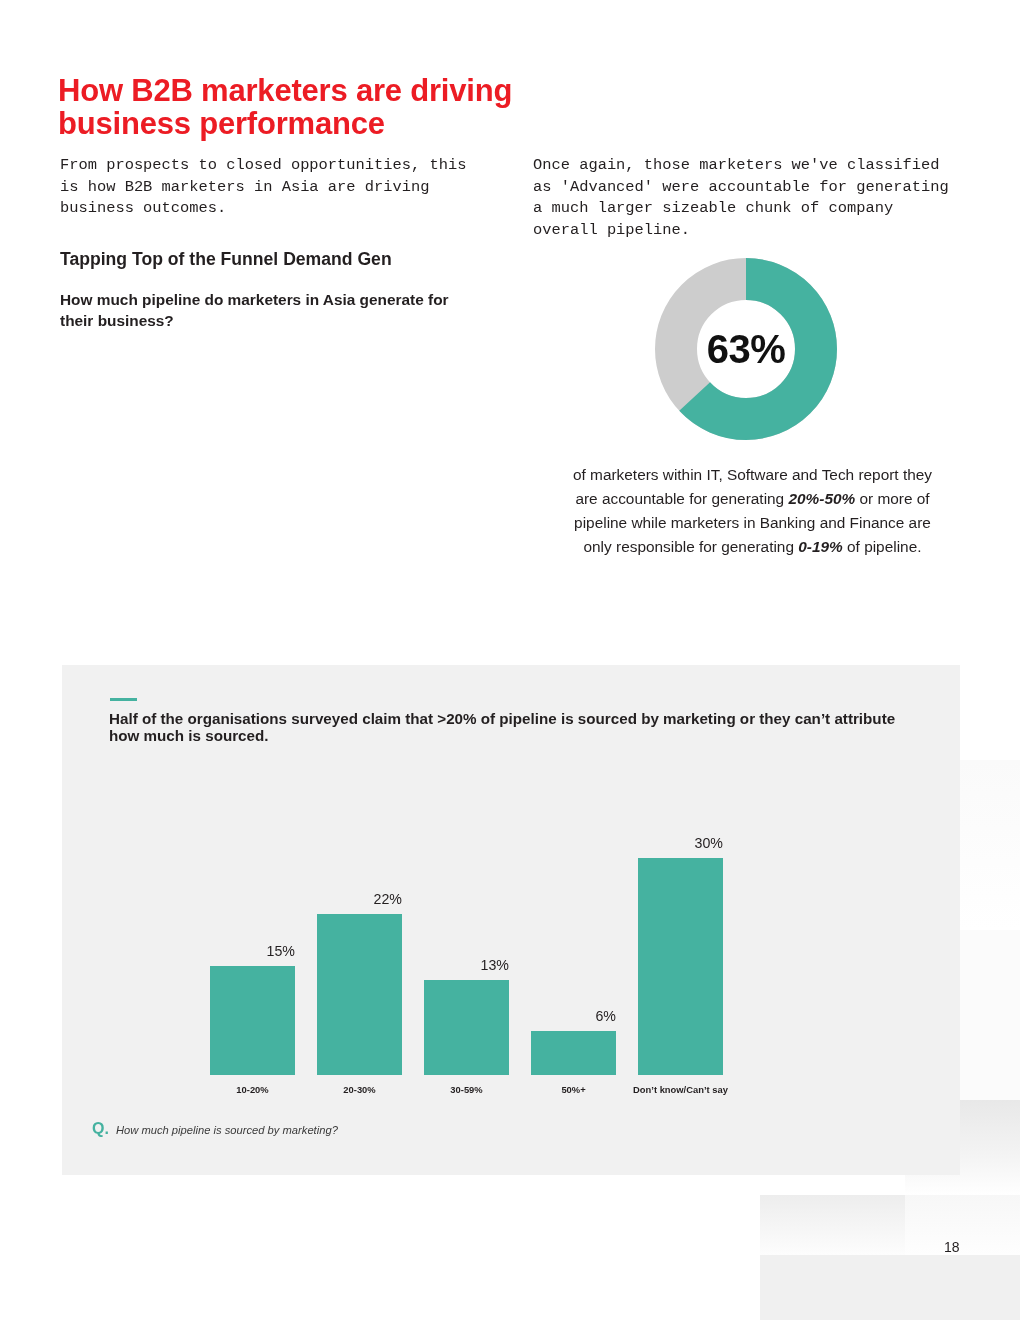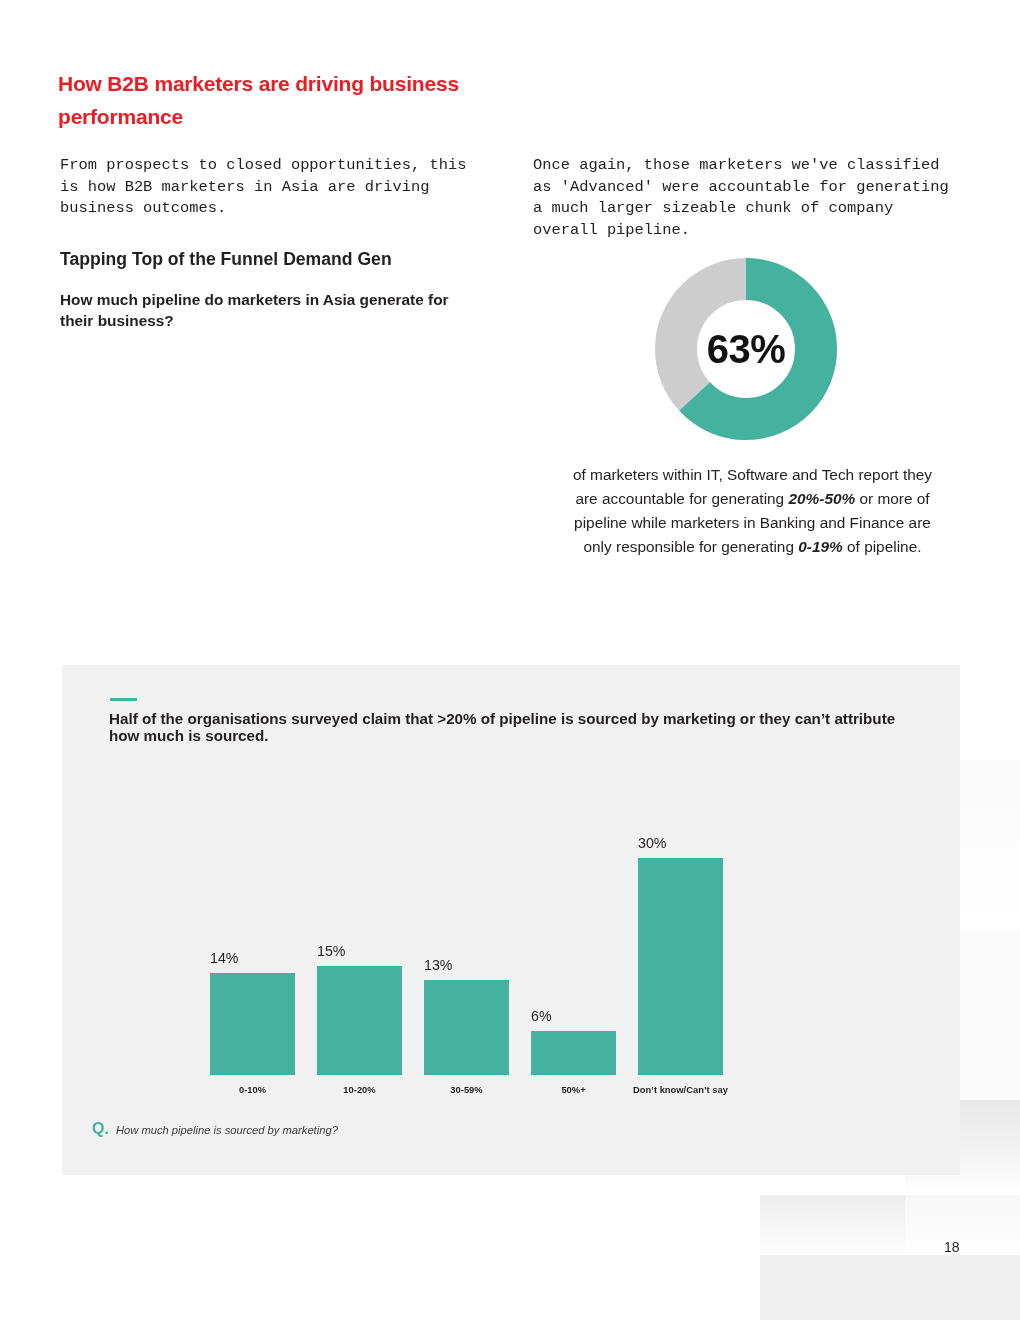--- a/index.html
+++ b/index.html
@@ -30,21 +30,21 @@
   .b6 { left: 960px;  top: 1100px; width: 60px;  height: 95px;
         background: linear-gradient(180deg,#e5e5e5 0%, #f8f8f8 100%); }
   .b7 { left: 960px;  top: 760px;  width: 60px;  height: 170px;
         background: linear-gradient(180deg,#fafafa 0%, #ffffff 100%); }
 
   
   .title {
     position: absolute;
     left: 58px; top: 53px;
     width: 520px;
-    font-size: 21px;
+    font-size: 31px;
     font-weight: bold;
     line-height: 33px;
     color: #ec1c24;
     letter-spacing: -0.2px;
   }
 
   
   .col-left { position: absolute; left: 60px; top: 155px; width: 425px; }
   .col-right-top { position: absolute; left: 533px; top: 155px; width: 420px; }
 
@@ -126,21 +126,21 @@
     display: flex; align-items: flex-end; gap: 22px;
   }
   .bar-col {
     width: 85px;
     height: 100%;
     display: flex; flex-direction: column; justify-content: flex-end;
     position: relative;
   }
   .bar-val {
     font-size: 14.2px;
-    text-align: left;
+    text-align: right;
     color: #231f20;
     margin-bottom: 7px;
   }
   .bar-rect { width: 100%; background: #45b2a0; }
   .bar-label {
     position: absolute;
     top: 100%;
     left: 50%;
     transform: translateX(-50%);
     margin-top: 9px;
@@ -208,28 +208,28 @@
   <span>of marketers within IT, Software and Tech report they are accountable for generating </span><b>20%-50%</b><span> or more of pipeline while marketers in Banking and Finance are only responsible for generating </span><b>0-19%</b><span> of pipeline.</span>
 </div>
 
 <div class="panel">
   <div class="panel-rule"></div>
   <div class="panel-head">Half of the organisations surveyed claim that &gt;20% of pipeline is sourced by marketing or they can’t attribute how much is sourced.</div>
 
   <div class="plot">
     <div class="bars" id="bars">
         <div class="bar-col">
-          <div class="bar-val">14%</div>
-          <div class="bar-rect" style="background: rgb(69, 178, 160); height: 102.2px;"></div>
-          <div class="bar-label">0-10%</div>
-        </div>
-        <div class="bar-col">
           <div class="bar-val">15%</div>
           <div class="bar-rect" style="background: rgb(69, 178, 160); height: 109.5px;"></div>
           <div class="bar-label">10-20%</div>
+        </div>
+        <div class="bar-col">
+          <div class="bar-val">22%</div>
+          <div class="bar-rect" style="background: rgb(69, 178, 160); height: 160.6px;"></div>
+          <div class="bar-label">20-30%</div>
         </div>
         <div class="bar-col">
           <div class="bar-val">13%</div>
           <div class="bar-rect" style="background: rgb(69, 178, 160); height: 94.9px;"></div>
           <div class="bar-label">30-59%</div>
         </div>
         <div class="bar-col">
           <div class="bar-val">6%</div>
           <div class="bar-rect" style="background: rgb(69, 178, 160); height: 43.8px;"></div>
           <div class="bar-label">50%+</div>

